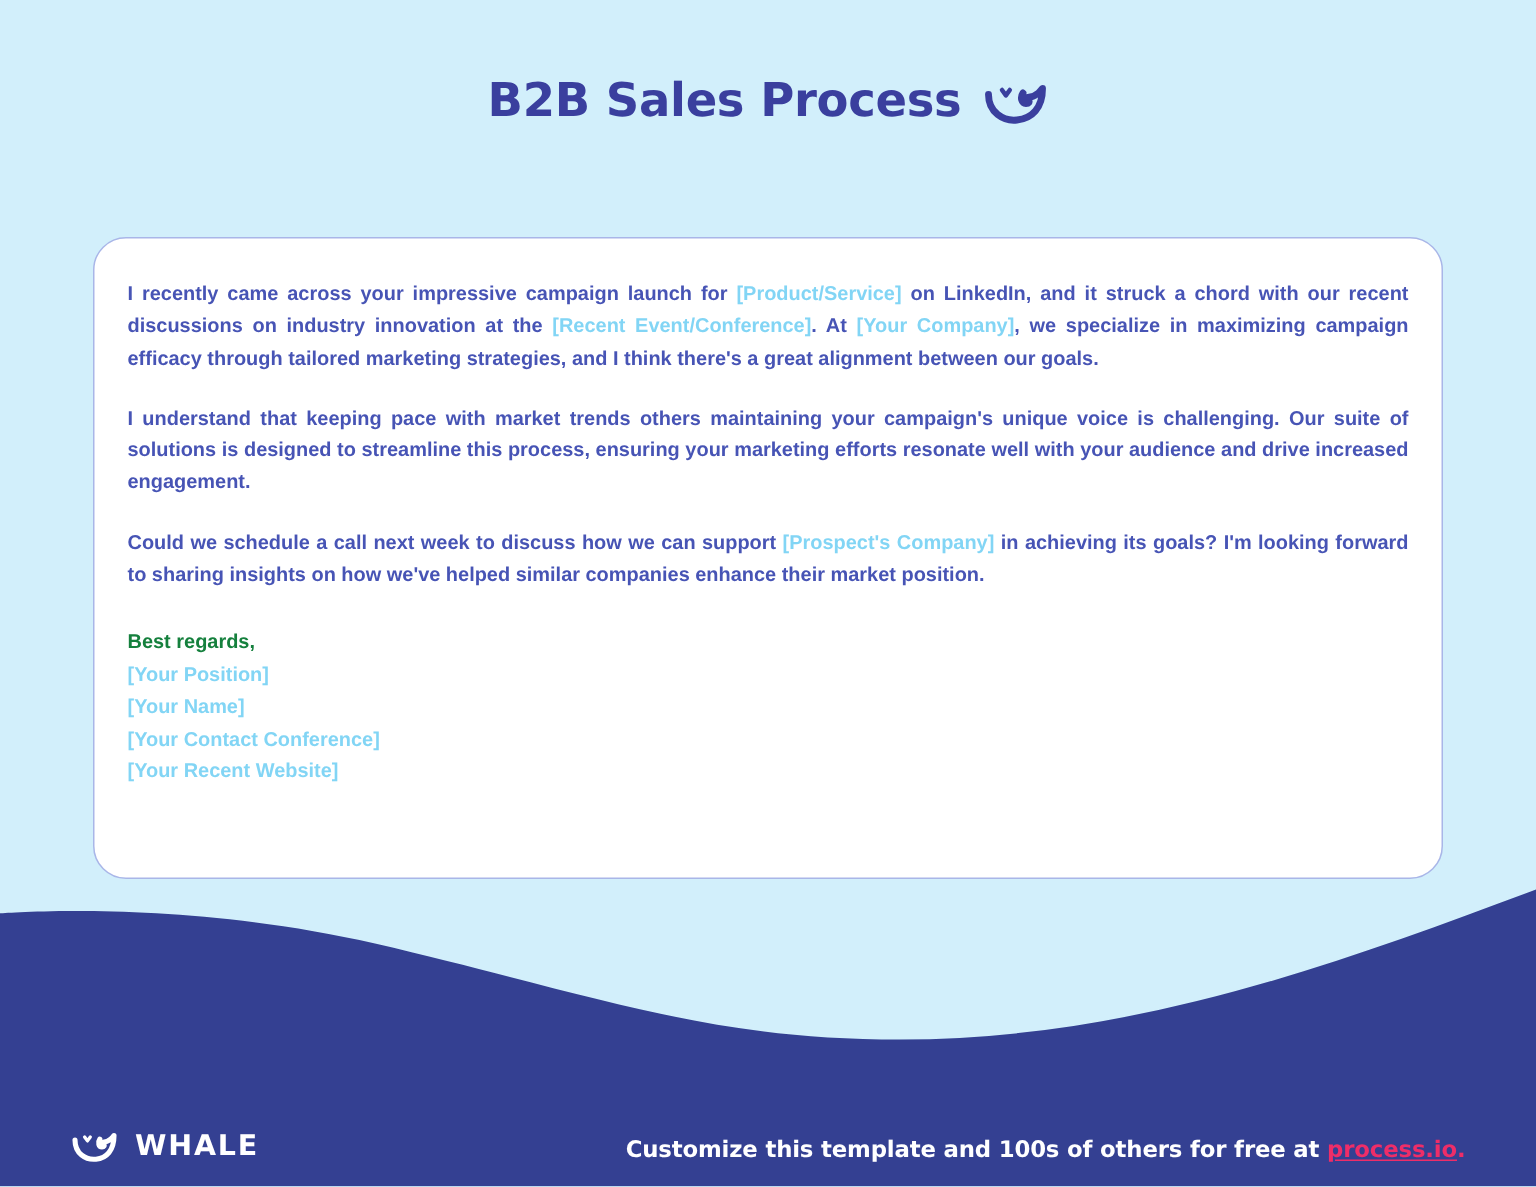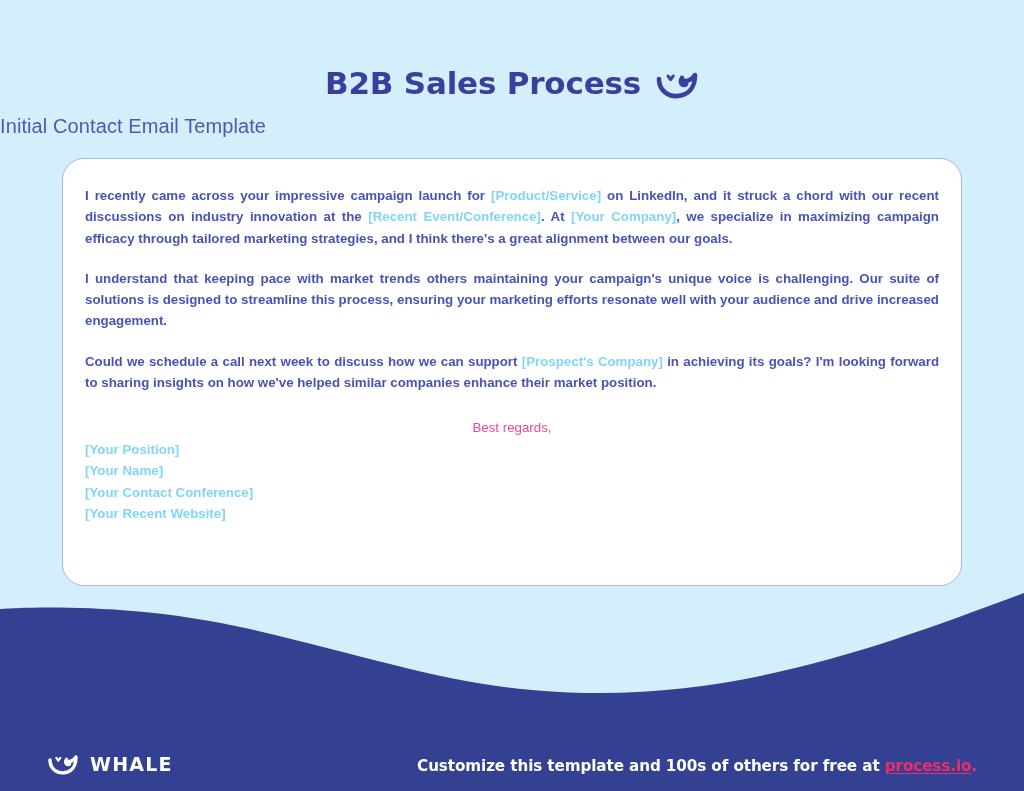--- a/index.html
+++ b/index.html
@@ -10,21 +10,22 @@
     width: 1024px;
     height: 791px;
     background: #d2effb;
     font-family: "Liberation Sans", sans-serif;
     overflow: hidden;
     position: relative;
   }
 
   
   .header {
-    padding-top: 68px;
+    text-align: center;
+    padding-top: 52px;
   }
   .title-row {
     display: flex;
     align-items: center;
     justify-content: center;
     gap: 14px;
   }
   .page-title {
     font-size: 31px;
     font-weight: 700;
@@ -80,23 +81,22 @@
     font-weight: 700;
   }
   .signature {
     margin-top: 24px;
     line-height: 1.62;
   }
   .signature .sig-line {
     display: block;
   }
   .sig-regards {
-    color: #ec4899;
-    font-weight: 400;
-    text-align: center;
+    color: #15803d;
+    font-weight: 700;
   }
 
   
   .wave-wrap {
     position: absolute;
     left: 0;
     bottom: 0;
     width: 1024px;
     height: 210px;
     line-height: 0;
@@ -158,21 +158,20 @@
 <div class="header">
   <div class="title-row">
     <span class="page-title">B2B Sales Process</span>
     <span class="whale-mark">
       <svg viewBox="0 0 44 30" width="44" height="30" aria-hidden="true">
         <path d="M4 10 C4 22, 14 28, 23 27 C33 26, 40 19, 40 6 C40 6, 36 12, 30 12 C30 12, 33 16, 29 16 C26 16, 25 12, 27 9" fill="none" stroke="#3a3f9e" stroke-width="4.6" stroke-linecap="round" stroke-linejoin="round"></path>
         <path d="M13 7 L15.6 10.6 L18.2 7" fill="none" stroke="#3a3f9e" stroke-width="3" stroke-linecap="round" stroke-linejoin="round"></path>
       </svg>
     </span>
   </div>
-  <div class="page-subtitle">Initial Contact Email Template</div>
 </div>
 
 <div class="email-card">
   <div class="email-body">
 
 
     <p><span>I recently came across your impressive campaign launch for </span><span class="ph">[Product/Service]</span><span> on LinkedIn, and it struck a chord with our recent discussions on industry innovation at the </span><span class="ph">[Recent Event/Conference]</span><span>. At </span><span class="ph">[Your Company]</span><span>, we specialize in maximizing campaign efficacy through tailored marketing strategies, and I think there's a great alignment between our goals.</span></p>
 
     <p>I understand that keeping pace with market trends others maintaining your campaign's unique voice is challenging. Our suite of solutions is designed to streamline this process, ensuring your marketing efforts resonate well with your audience and drive increased engagement.</p>
 

